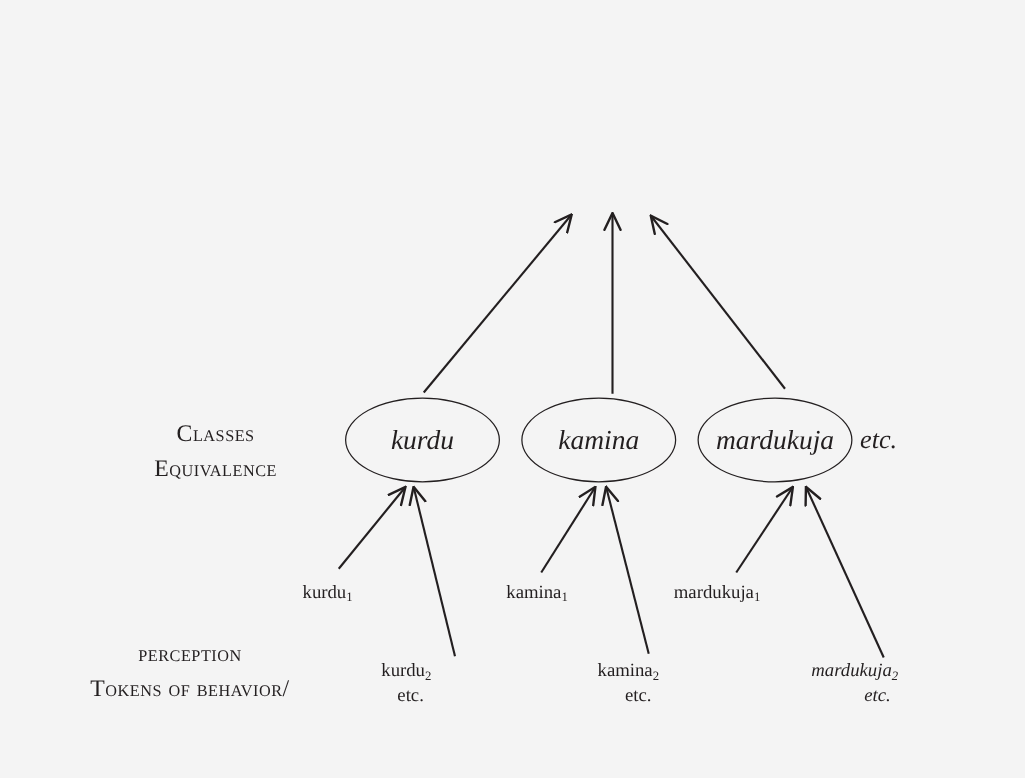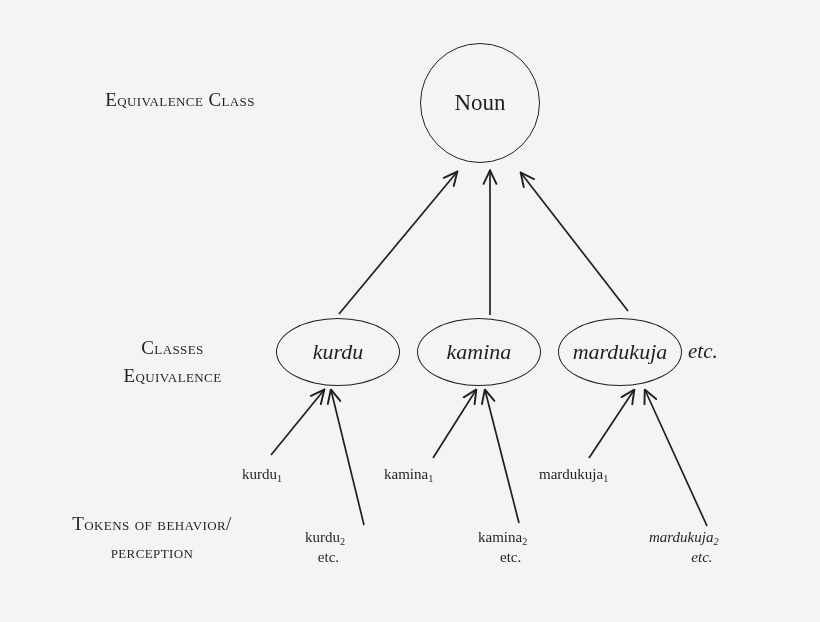--- a/index.html
+++ b/index.html
@@ -124,21 +124,21 @@
     top: 0.3em;
   }
   .token .etc {
     display: block;
     text-align: right;
     padding-right: 6px;
   }
 
   #token-kurdu-1     { left: 242px; top: 464px; }
   #token-kurdu-2     { left: 305px; top: 527px; }
-  #token-kamina-1    { left: 384px; top: 464px; }
+  #token-kamina-1    { left: 405px; top: 464px; }
   #token-kamina-2    { left: 478px; top: 527px; }
   #token-mardukuja-1 { left: 539px; top: 464px; }
   #token-mardukuja-2 { left: 649px; top: 527px; font-style: italic; }
 </style>
 </head>
 <body>
 
 <div id="diagram">
 
   <svg id="arrow-layer" viewBox="0 0 820 622" width="820" height="622" xmlns="http://www.w3.org/2000/svg">
@@ -155,37 +155,31 @@
     <line x1="271" y1="455" x2="324" y2="390" stroke="#231f20" stroke-width="1.7" marker-end="url(#openArrow)"></line>
     <line x1="364" y1="525" x2="331" y2="390" stroke="#231f20" stroke-width="1.7" marker-end="url(#openArrow)"></line>
 
     <line x1="433" y1="458" x2="476" y2="390" stroke="#231f20" stroke-width="1.7" marker-end="url(#openArrow)"></line>
     <line x1="519" y1="523" x2="485" y2="390" stroke="#231f20" stroke-width="1.7" marker-end="url(#openArrow)"></line>
 
     <line x1="589" y1="458" x2="634" y2="390" stroke="#231f20" stroke-width="1.7" marker-end="url(#openArrow)"></line>
     <line x1="707" y1="526" x2="645" y2="390" stroke="#231f20" stroke-width="1.7" marker-end="url(#openArrow)"></line>
   </svg>
 
-  <div class="row-label" id="label-equivalence-class">
-    <span class="line">Equivalence Class</span>
-  </div>
 
   <div class="row-label" id="label-equivalence-classes">
     <span class="line">Classes</span>
     <span class="line">Equivalence</span>
   </div>
 
   <div class="row-label" id="label-tokens">
+    <span class="line">perception</span>
     <span class="line">Tokens of behavior/</span>
-    <span class="line">perception</span>
-  </div>
-
-  <div id="node-noun">
-    <span class="node-text">Noun</span>
-  </div>
+  </div>
+
 
   <div class="ellipse-node" id="node-kurdu">
     <span class="node-text">kurdu</span>
   </div>
   <div class="ellipse-node" id="node-kamina">
     <span class="node-text">kamina</span>
   </div>
   <div class="ellipse-node" id="node-mardukuja">
     <span class="node-text">mardukuja</span>
   </div>

